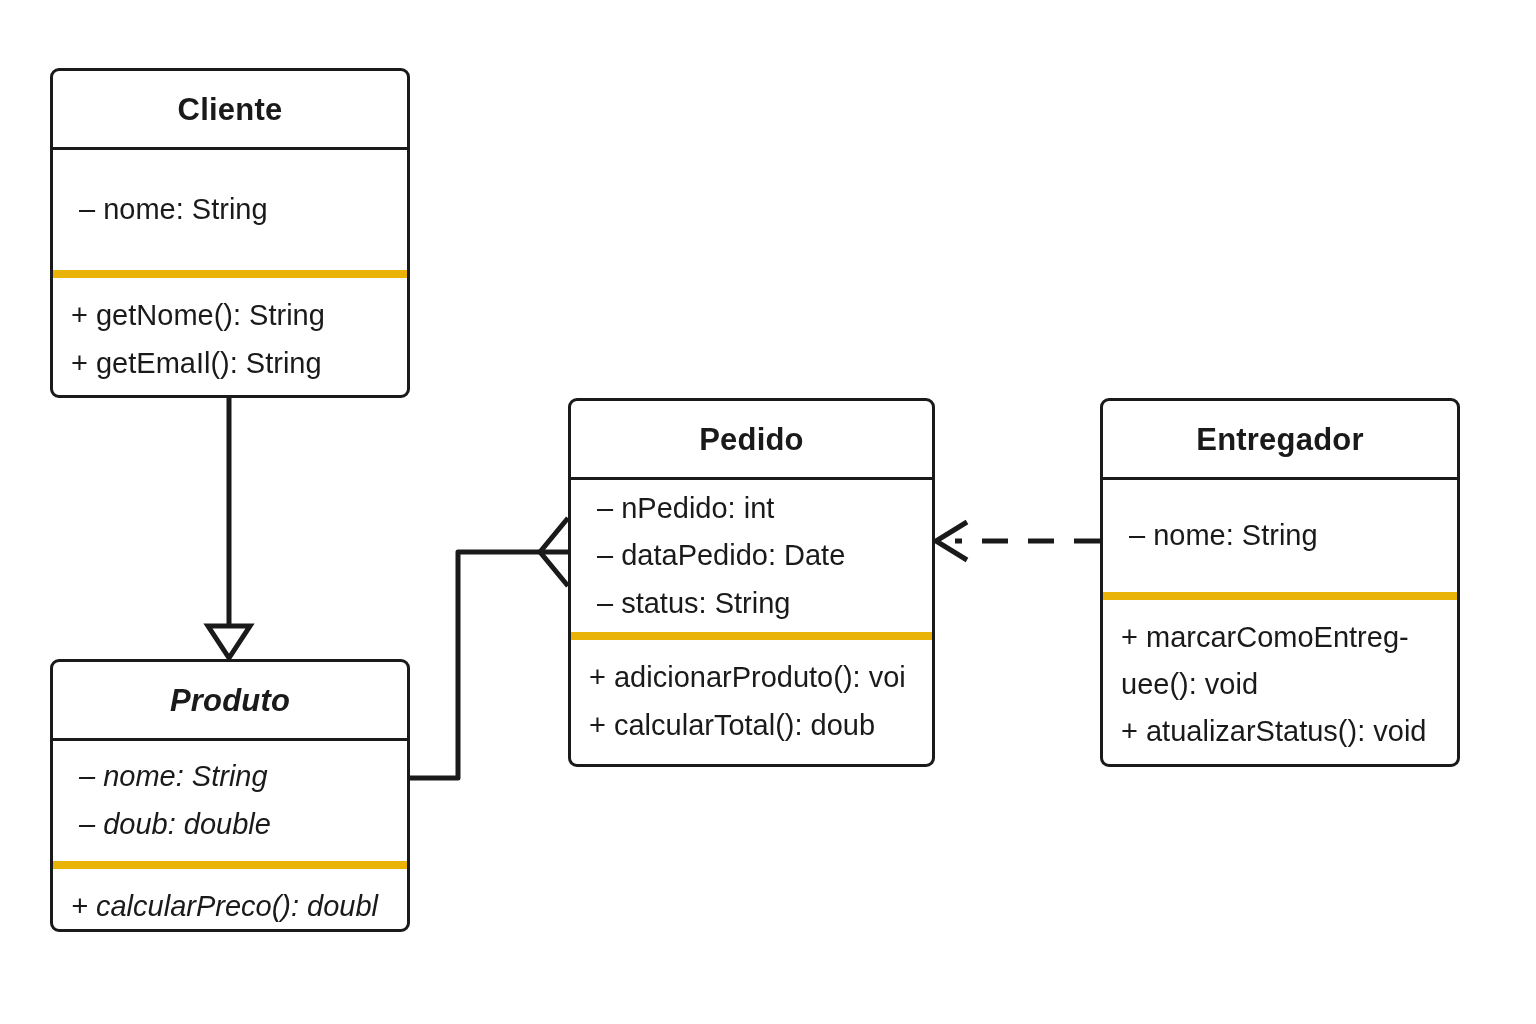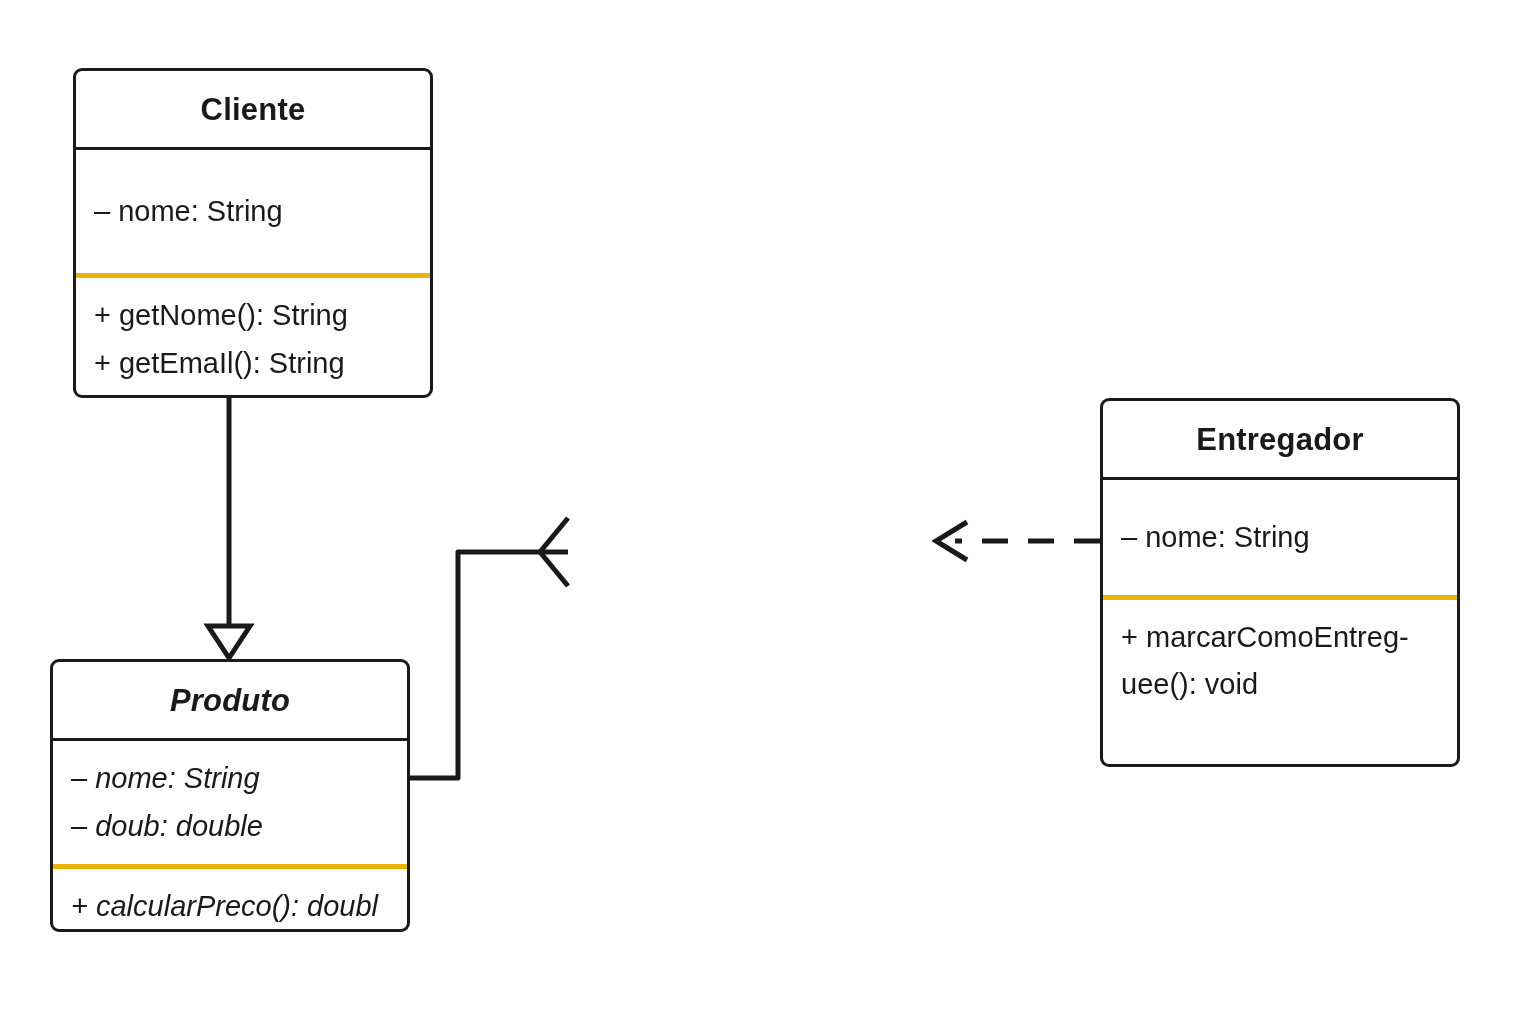--- a/index.html
+++ b/index.html
@@ -60,38 +60,39 @@
 
   .uml-compartment {
     box-sizing: border-box;
     padding: 14px 0 14px 0;
     display: flex;
     flex-direction: column;
     justify-content: center;
   }
 
   .uml-compartment.with-divider {
-    border-bottom: 5px solid #eab308;
+    border-bottom: 8px solid #eab308;
+    padding-left: 8px;
   }
 
   .uml-member {
     font-size: 29px;
     line-height: 1.64;
     padding-left: 18px;
     padding-right: 6px;
     white-space: pre;
   }
 
   .uml-member.wrapping {
     white-space: normal;
     line-height: 1.62;
   }
 
   
-  #class-cliente    { left: 50px;   top: 68px;  width: 360px; height: 330px; margin-left: 23px; }
+  #class-cliente    { left: 50px;   top: 68px;  width: 360px; height: 330px; }
   #class-produto    { left: 50px;   top: 659px; width: 360px; height: 273px; font-style: italic; }
   #class-pedido     { left: 568px;  top: 398px; width: 367px; height: 369px; }
   #class-entregador { left: 1100px; top: 398px; width: 360px; height: 369px; }
 
   #class-cliente .uml-compartment.attrs   { height: 128px; }
   #class-produto .uml-compartment.attrs   { height: 128px; }
   #class-pedido  .uml-compartment.attrs   { height: 160px; }
   #class-entregador .uml-compartment.attrs{ height: 120px; }
 </style>
 </head>
@@ -136,26 +137,41 @@
     </div>
     <div class="uml-compartment attrs with-divider">
       <div class="uml-member">– nome: String</div>
       <div class="uml-member">– doub: double</div>
     </div>
     <div class="uml-compartment methods">
       <div class="uml-member">+ calcularPreco(): doubl</div>
     </div>
   </div>
 
+  <div class="uml-class" id="class-pedido">
+    <div class="uml-name-row">
+      <span class="uml-name">Pedido</span>
+    </div>
+    <div class="uml-compartment attrs with-divider">
+      <div class="uml-member">– nPedido: int</div>
+      <div class="uml-member">– dataPedido: Date</div>
+      <div class="uml-member">– status: String</div>
+    </div>
+    <div class="uml-compartment methods">
+      <div class="uml-member">+ adicionarProduto(): voi</div>
+      <div class="uml-member">+ calcularTotal(): doub</div>
+    </div>
+  </div>
 
   <div class="uml-class" id="class-entregador">
     <div class="uml-name-row">
       <span class="uml-name">Entregador</span>
     </div>
     <div class="uml-compartment attrs with-divider">
       <div class="uml-member">– nome: String</div>
     </div>
     <div class="uml-compartment methods">
       <div class="uml-member wrapping">+ marcarComoEntreg-uee(): void</div>
+      <div class="uml-member">+ atualizarStatus(): void</div>
     </div>
   </div>
 
 </div>
 
 </body></html>

